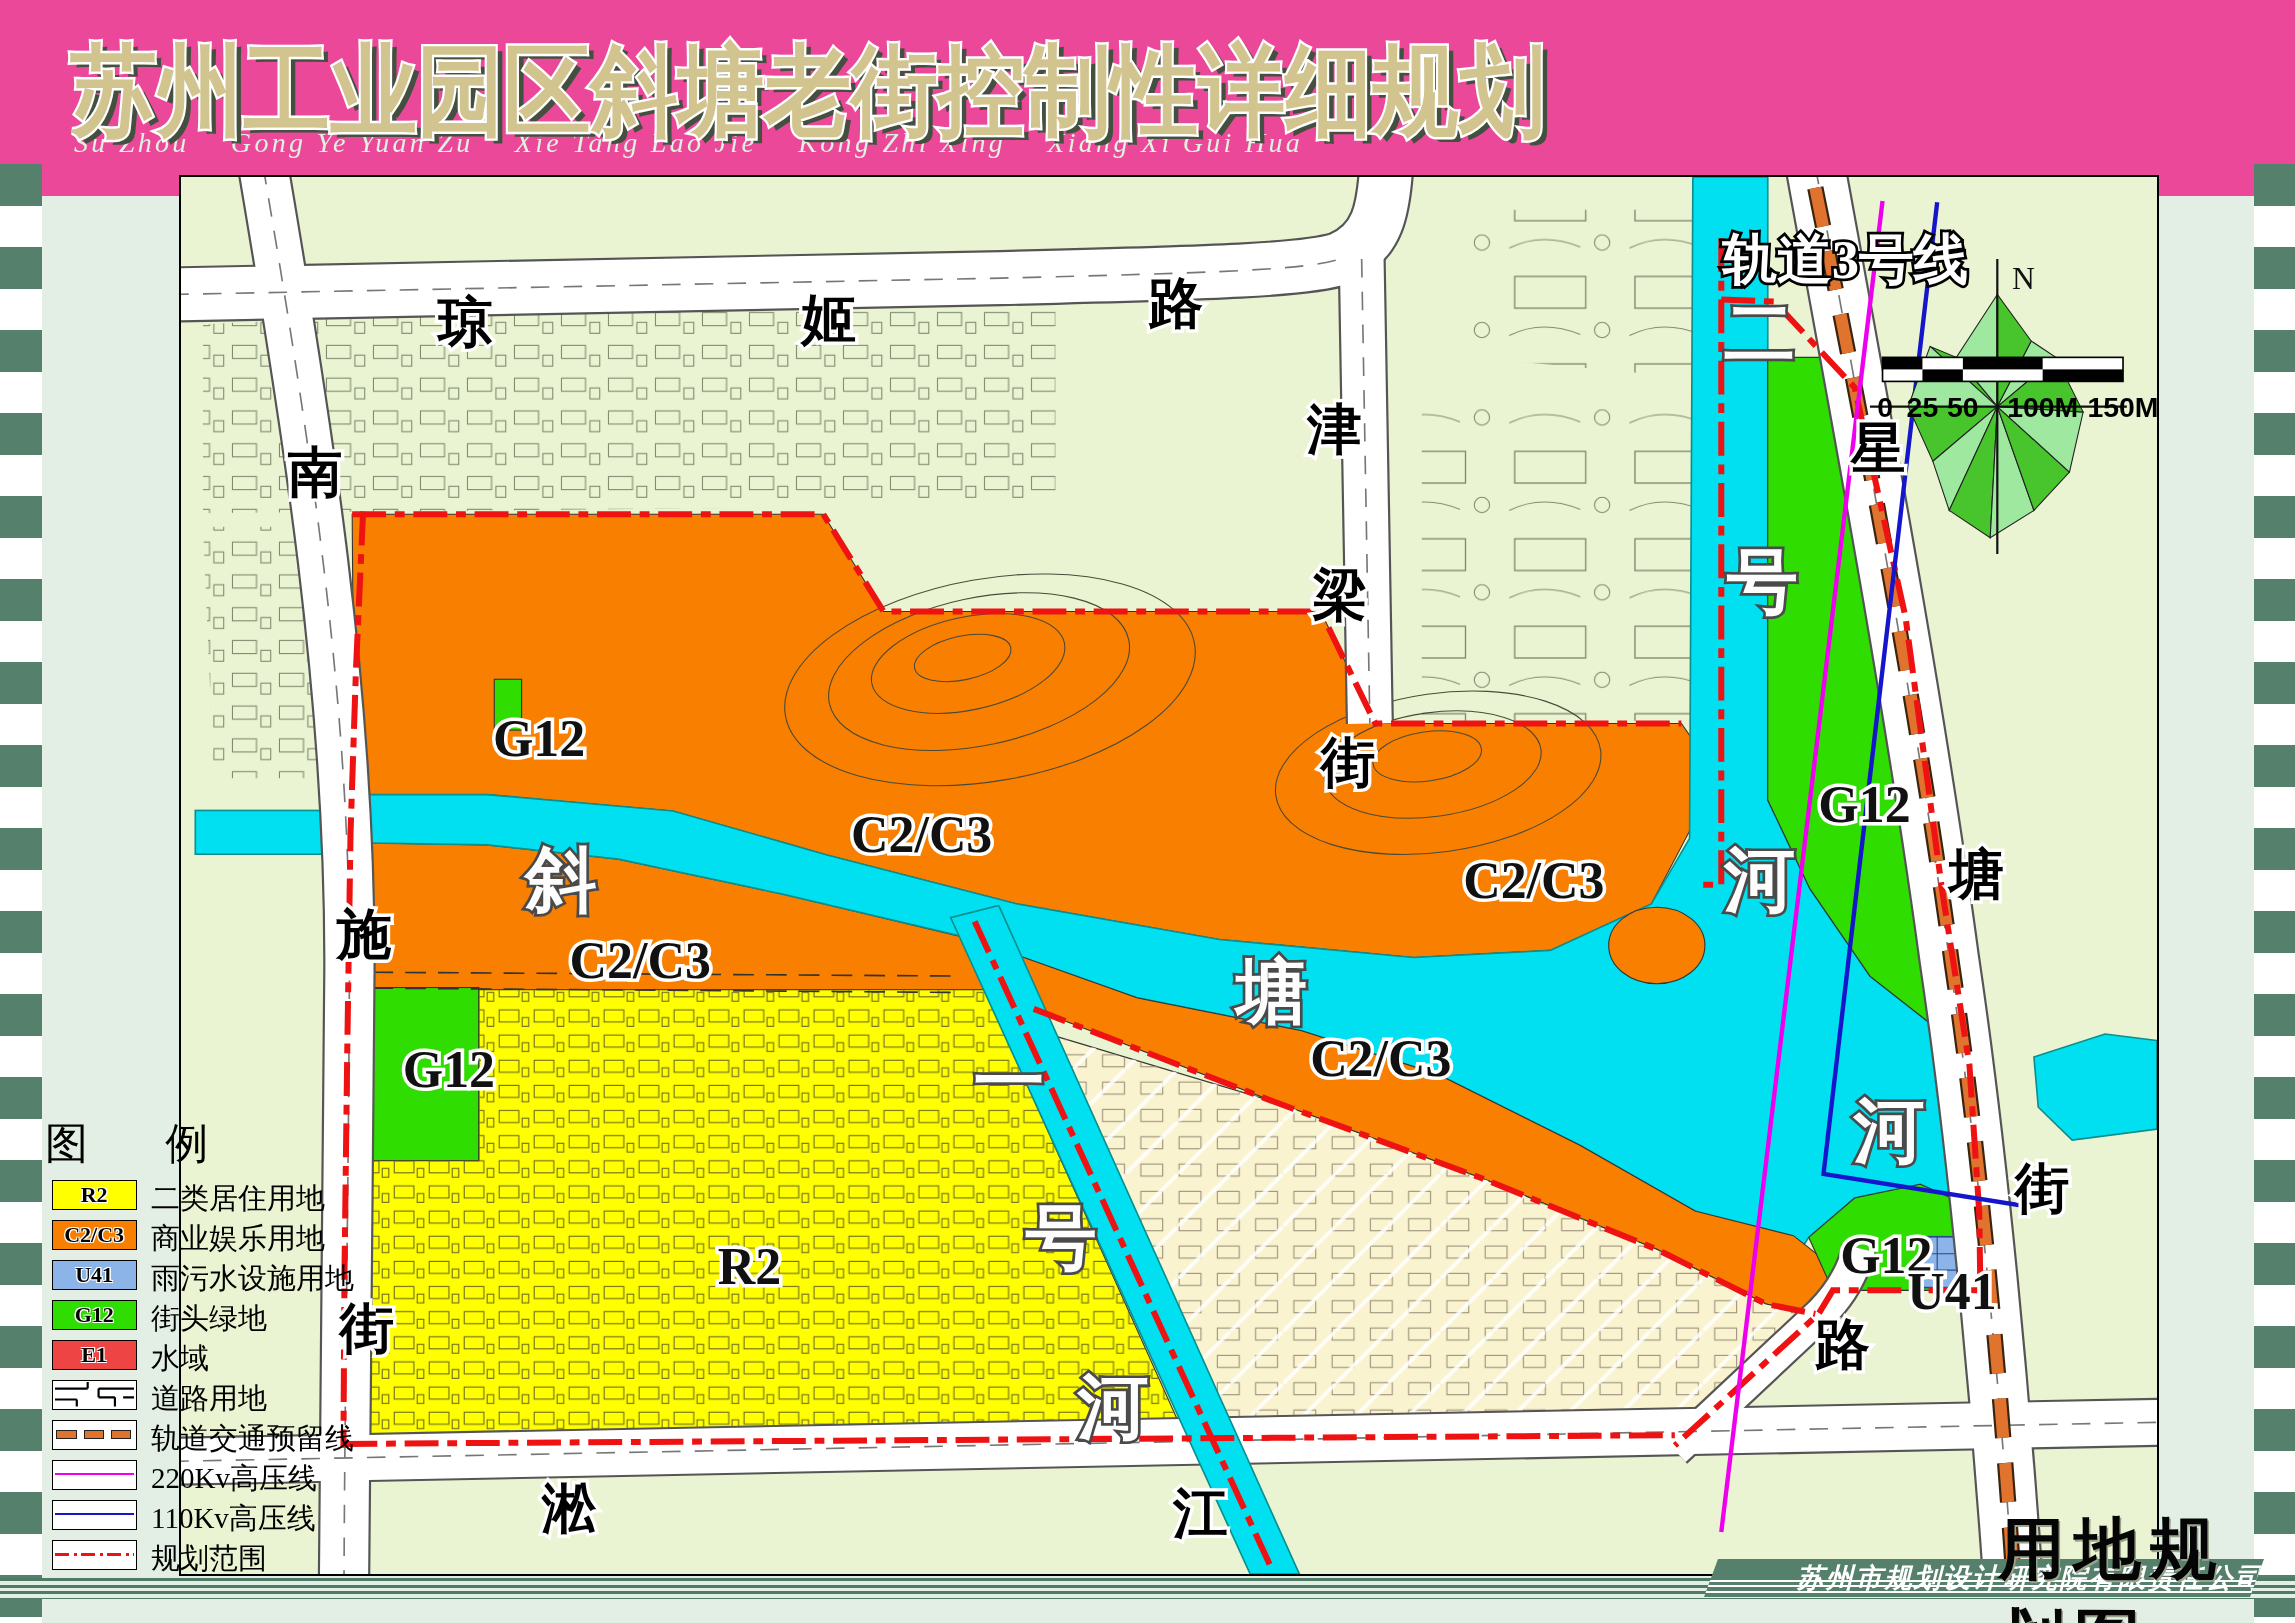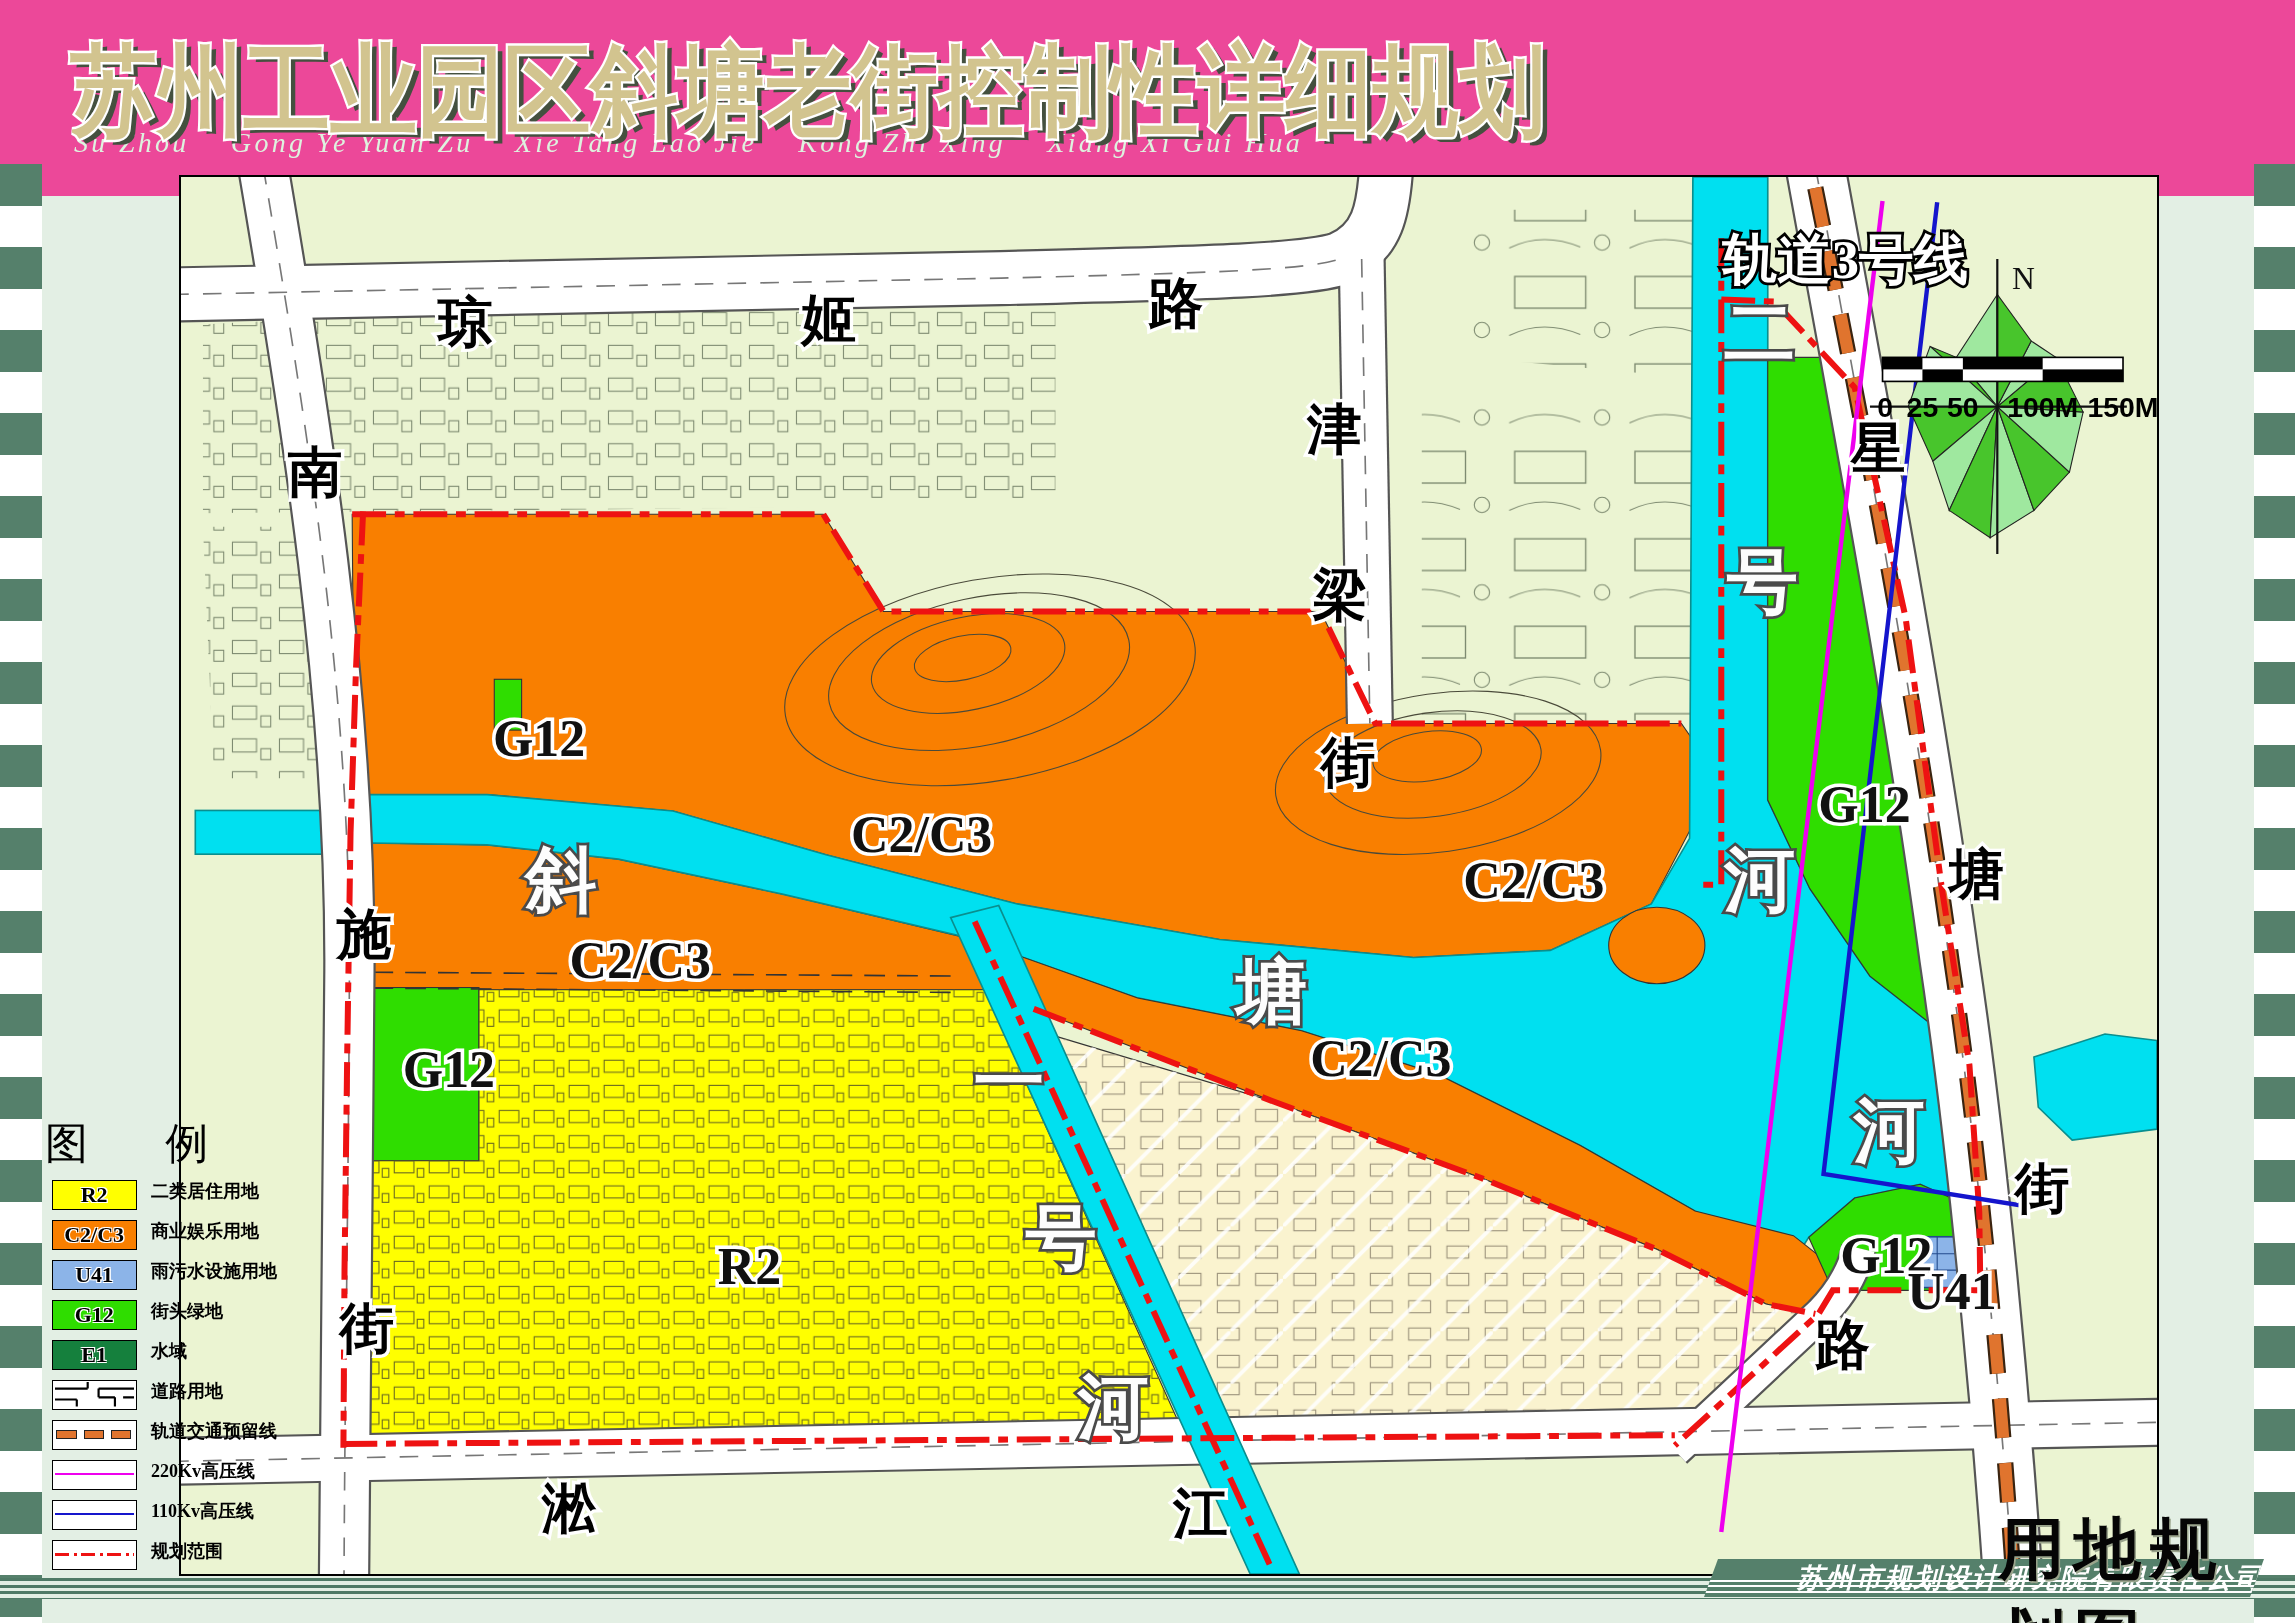--- a/index.html
+++ b/index.html
@@ -24,21 +24,21 @@
   .map-frame{position:absolute;left:179px;top:175px;width:1976px;height:1397px;
     border:2.2px solid #000;box-sizing:content-box;background:#ebf4d2;}
   
   .legend{position:absolute;left:44px;top:1115px;width:415px;z-index:30;}
   .legend-title{font-weight:normal;font-size:43px;letter-spacing:18.6px;color:#000;white-space:pre;margin-left:1px;}
   .legend-row{position:relative;height:40px;}
   .legend-swatch{position:absolute;left:7.7px;top:6.6px;width:83px;height:28px;border:1.6px solid #000;
     display:flex;align-items:center;justify-content:center;}
   .legend-code{font-weight:bold;font-size:22px;color:#000;
     text-shadow:-1.1px -1.1px 0 #fff,1.1px -1.1px 0 #fff,-1.1px 1.1px 0 #fff,1.1px 1.1px 0 #fff;}
-  .legend-label{position:absolute;left:107px;top:5.5px;font-weight:bold;font-size:18px;color:#000;}
+  .legend-label{position:absolute;left:107px;top:5.5px;font-weight:normal;font-size:29px;color:#000;}
   .sw-line{position:absolute;left:2.2px;right:2.2px;top:12px;height:2.7px;}
   .sw-rail-dash{position:absolute;top:9.8px;height:7px;width:18.6px;background:#e0742e;border:1.1px solid #222;}
   .sw-bound{position:absolute;left:2.2px;right:2.2px;top:12px;height:3.3px;
     background:repeating-linear-gradient(90deg,#ee1212 0 14px,#fff 14px 18.6px,#ee1212 18.6px 22px,#fff 22px 26px);}
   
   .map-title{position:absolute;left:1998px;top:1504px;z-index:40;font-weight:bold;font-size:67px;
     letter-spacing:8.7px;color:#050505;text-shadow:1.6px 1.6px 0 #9aa48c;}
   .company-band{position:absolute;left:1704px;top:1559px;width:560px;height:38px;z-index:35;
     background:#55806b;clip-path:polygon(2.5% 0,100% 0,97.5% 100%,0 100%);}
   .company-band .stripe{position:absolute;left:0;width:100%;height:2.2px;background:#fff;}
@@ -298,21 +298,21 @@
       </div>
     <div class="legend-label">雨污水设施用地</div>
   </div>
   <div class="legend-row">
     <div class="legend-swatch" style="background:#2fdd00">
       <span class="legend-code">G12</span>
       </div>
     <div class="legend-label">街头绿地</div>
   </div>
   <div class="legend-row">
-    <div class="legend-swatch" style="background:#15803d">
+    <div class="legend-swatch" style="background:#ef4444">
       <span class="legend-code">E1</span>
       </div>
     <div class="legend-label">水域</div>
   </div>
   <div class="legend-row">
     <div class="legend-swatch" style="background:#fff">
       <svg width="79" height="24.6" viewBox="0 0 145 45">
         <path d="M0,12 H60 M0,32 H40 M40,32 V45 M60,0 V12 M80,12 H145 M80,12 V28 M80,28 H110 M110,28 V45 M125,28 H145" stroke="#000" stroke-width="4" fill="none"></path>
       </svg>
       </div>

